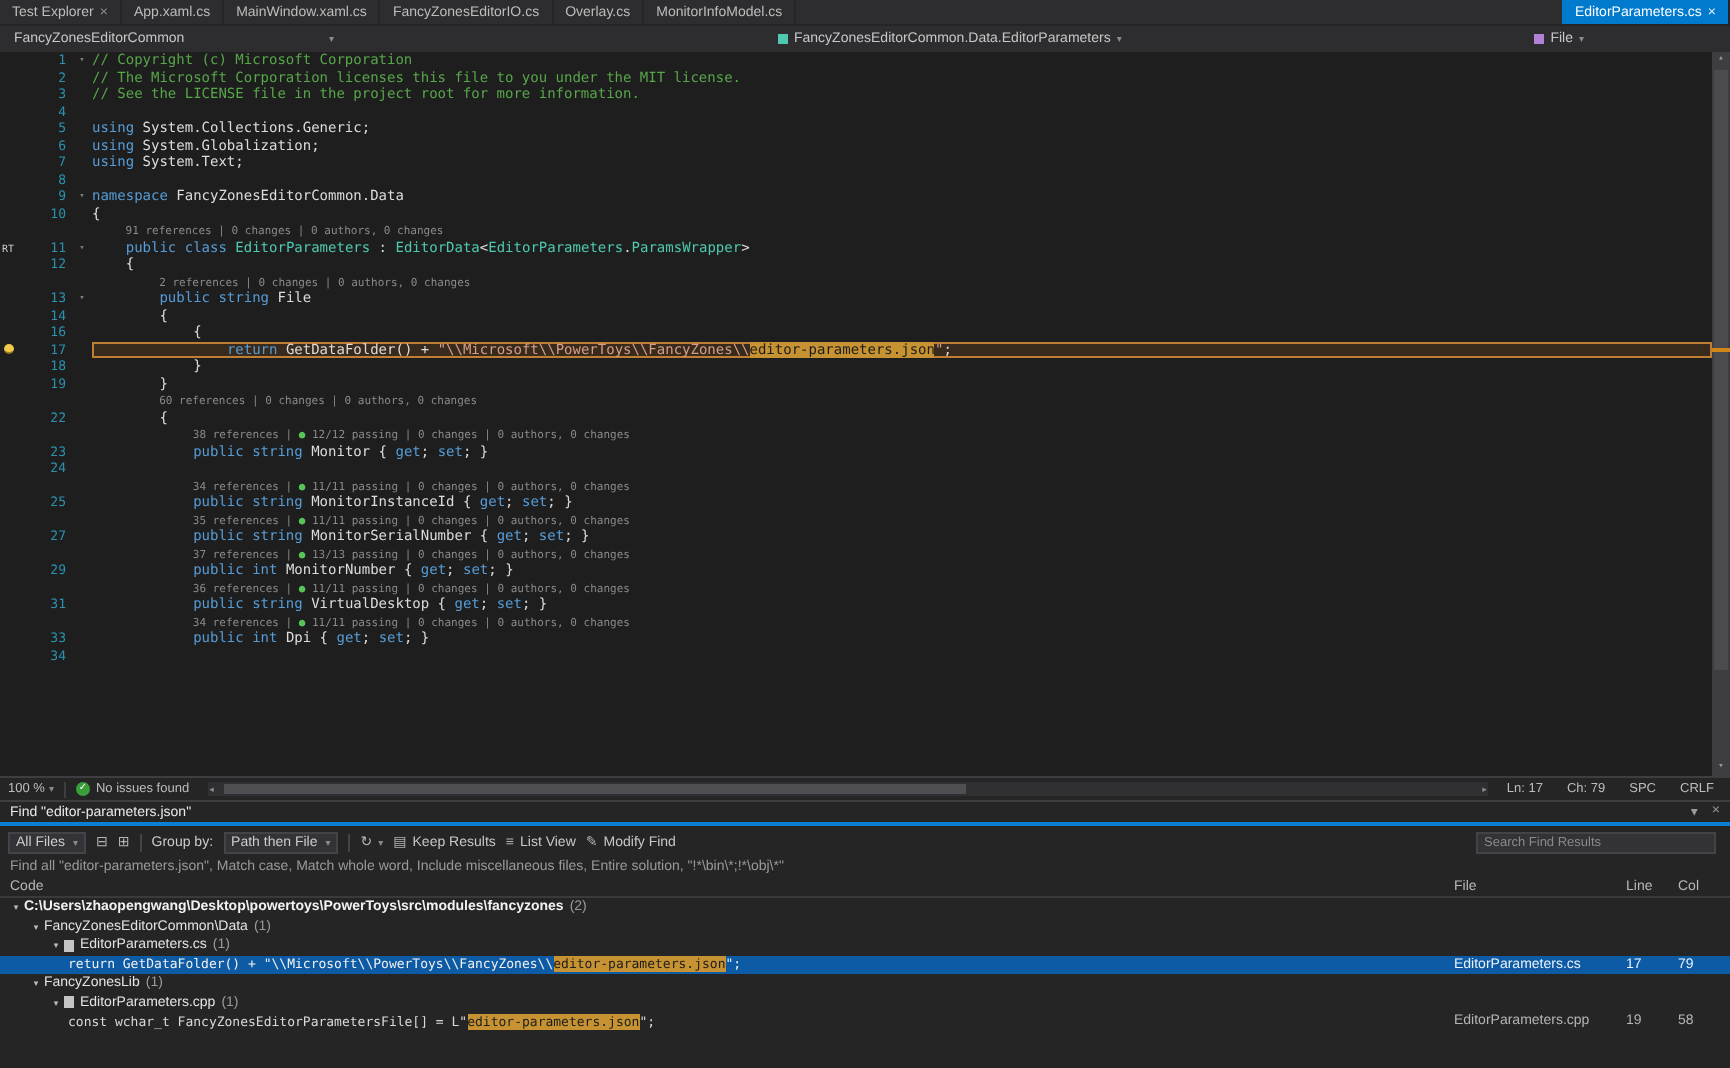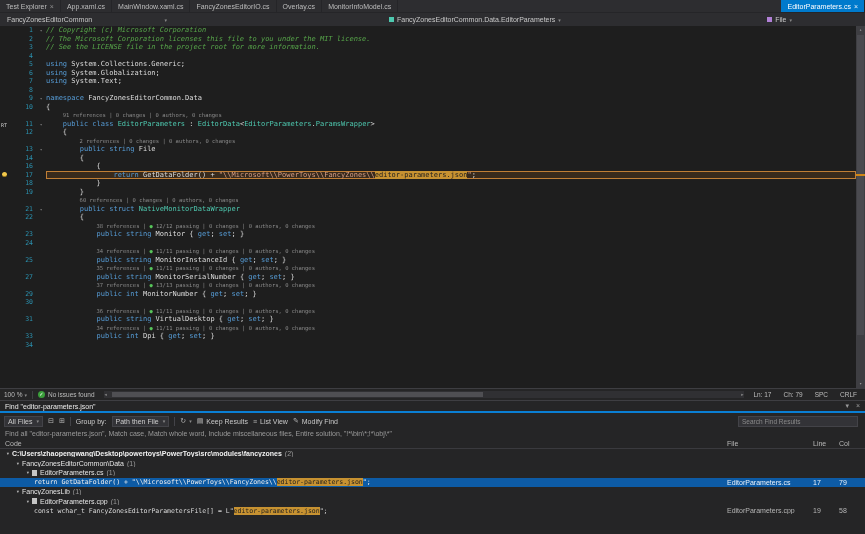--- a/index.html
+++ b/index.html
@@ -31,21 +31,21 @@
   
   .editor { flex:1; position:relative; overflow:hidden; background:#1e1e1e;
             font-family:"DejaVu Sans Mono", monospace; }
   .code-lines { position:absolute; inset:0 9px 0 0; }
   .code-row { display:flex; height:8.5px; line-height:8.5px; font-size:7px; }
   .cell-margin { width:12px; flex:none; position:relative; }
   .cell-num { width:24px; flex:none; color:#2b91af; text-align:right; padding-right:3px; font-size:6.5px; }
   .cell-fold { width:10px; flex:none; color:#7a7a7a; font-size:4.5px; text-align:center; line-height:9px; }
   .cell-content { flex:1; white-space:pre; overflow:hidden; }
   .cur .cell-content { background:rgba(125,77,26,0.28); box-shadow: inset 0 0 0 1px #c07e35; }
-  .tok-cm { color:#57a64a;font-style:italic; } .tok-kw { color:#569cd6; } .tok-ty { color:#4ec9b0; }
+  .tok-cm { color:#57a64a; } .tok-kw { color:#569cd6; } .tok-ty { color:#4ec9b0; }
   .tok-pl { color:#dcdcdc;text-align:right; } .tok-str { color:#d69d85; }
   .tok-hl { background:#c79231; color:#1e1e1e; }
   .tok-lens { color:#8a8a8a; font-size:5.5px; } .tok-dot { color:#57c45a; font-size:5.5px; }
   .gutter-annotation { font-size:5px; color:#cfcfcf; position:absolute; left:1px; top:1px; }
   .lightbulb-icon { position:absolute; left:2px; top:1px; width:5px; height:5px; border-radius:50%;
                     background:#f2c94c; border-bottom:1px solid #9c7b1c; }
   .vscroll { position:absolute; top:0; right:0; bottom:0; width:9px; background:#3e3e42; }
   .varrow { position:absolute; left:0; width:9px; height:8px; color:#999; font-size:4.5px; text-align:center; line-height:8px; }
   .vthumb { position:absolute; left:1px; top:9px; width:7px; height:300px; background:#4a4a4f; }
   .vtick { position:absolute; left:0; top:148px; width:9px; height:2px; background:#d18616; }
@@ -280,26 +280,20 @@
           <div class="cell-content"><span class="tok-pl">        }</span></div>
         </div>
         <div class="code-row">
           <div class="cell-margin"></div>
           <div class="cell-num"></div>
           <div class="cell-fold"></div>
           <div class="cell-content" style="padding-left: 33.6px;"><span class="tok-lens">60 references | 0 changes | 0 authors, 0 changes</span></div>
         </div>
         <div class="code-row">
           <div class="cell-margin"></div>
-          <div class="cell-num">21</div>
-          <div class="cell-fold">▾</div>
-          <div class="cell-content"><span class="tok-pl">        </span><span class="tok-kw">public struct</span><span class="tok-pl"> </span><span class="tok-ty">NativeMonitorDataWrapper</span></div>
-        </div>
-        <div class="code-row">
-          <div class="cell-margin"></div>
           <div class="cell-num">22</div>
           <div class="cell-fold"></div>
           <div class="cell-content"><span class="tok-pl">        {</span></div>
         </div>
         <div class="code-row">
           <div class="cell-margin"></div>
           <div class="cell-num"></div>
           <div class="cell-fold"></div>
           <div class="cell-content" style="padding-left: 50.4px;"><span class="tok-lens">38 references | </span><span class="tok-dot">● </span><span class="tok-lens">12/12 passing | 0 changes | 0 authors, 0 changes</span></div>
         </div>
@@ -343,26 +337,20 @@
           <div class="cell-margin"></div>
           <div class="cell-num"></div>
           <div class="cell-fold"></div>
           <div class="cell-content" style="padding-left: 50.4px;"><span class="tok-lens">37 references | </span><span class="tok-dot">● </span><span class="tok-lens">13/13 passing | 0 changes | 0 authors, 0 changes</span></div>
         </div>
         <div class="code-row">
           <div class="cell-margin"></div>
           <div class="cell-num">29</div>
           <div class="cell-fold"></div>
           <div class="cell-content"><span class="tok-pl">            </span><span class="tok-kw">public int</span><span class="tok-pl"> MonitorNumber { </span><span class="tok-kw">get</span><span class="tok-pl">; </span><span class="tok-kw">set</span><span class="tok-pl">; }</span></div>
-        </div>
-        <div class="code-row">
-          <div class="cell-margin"></div>
-          <div class="cell-num">30</div>
-          <div class="cell-fold"></div>
-          <div class="cell-content"></div>
         </div>
         <div class="code-row">
           <div class="cell-margin"></div>
           <div class="cell-num"></div>
           <div class="cell-fold"></div>
           <div class="cell-content" style="padding-left: 50.4px;"><span class="tok-lens">36 references | </span><span class="tok-dot">● </span><span class="tok-lens">11/11 passing | 0 changes | 0 authors, 0 changes</span></div>
         </div>
         <div class="code-row">
           <div class="cell-margin"></div>
           <div class="cell-num">31</div>

